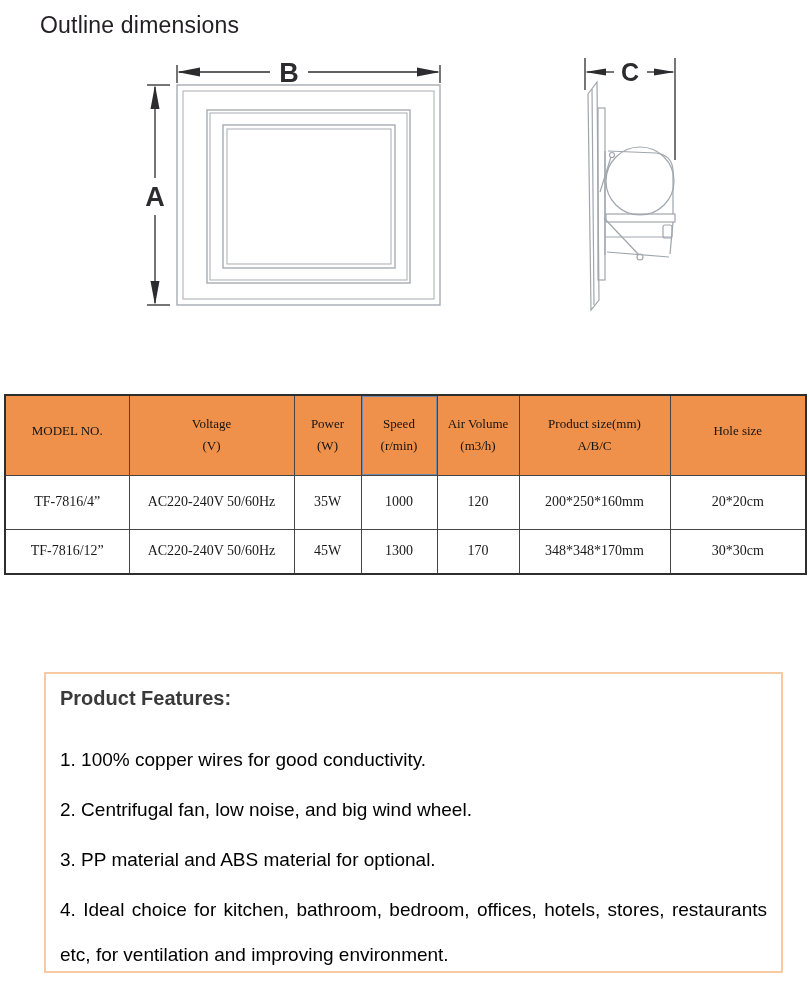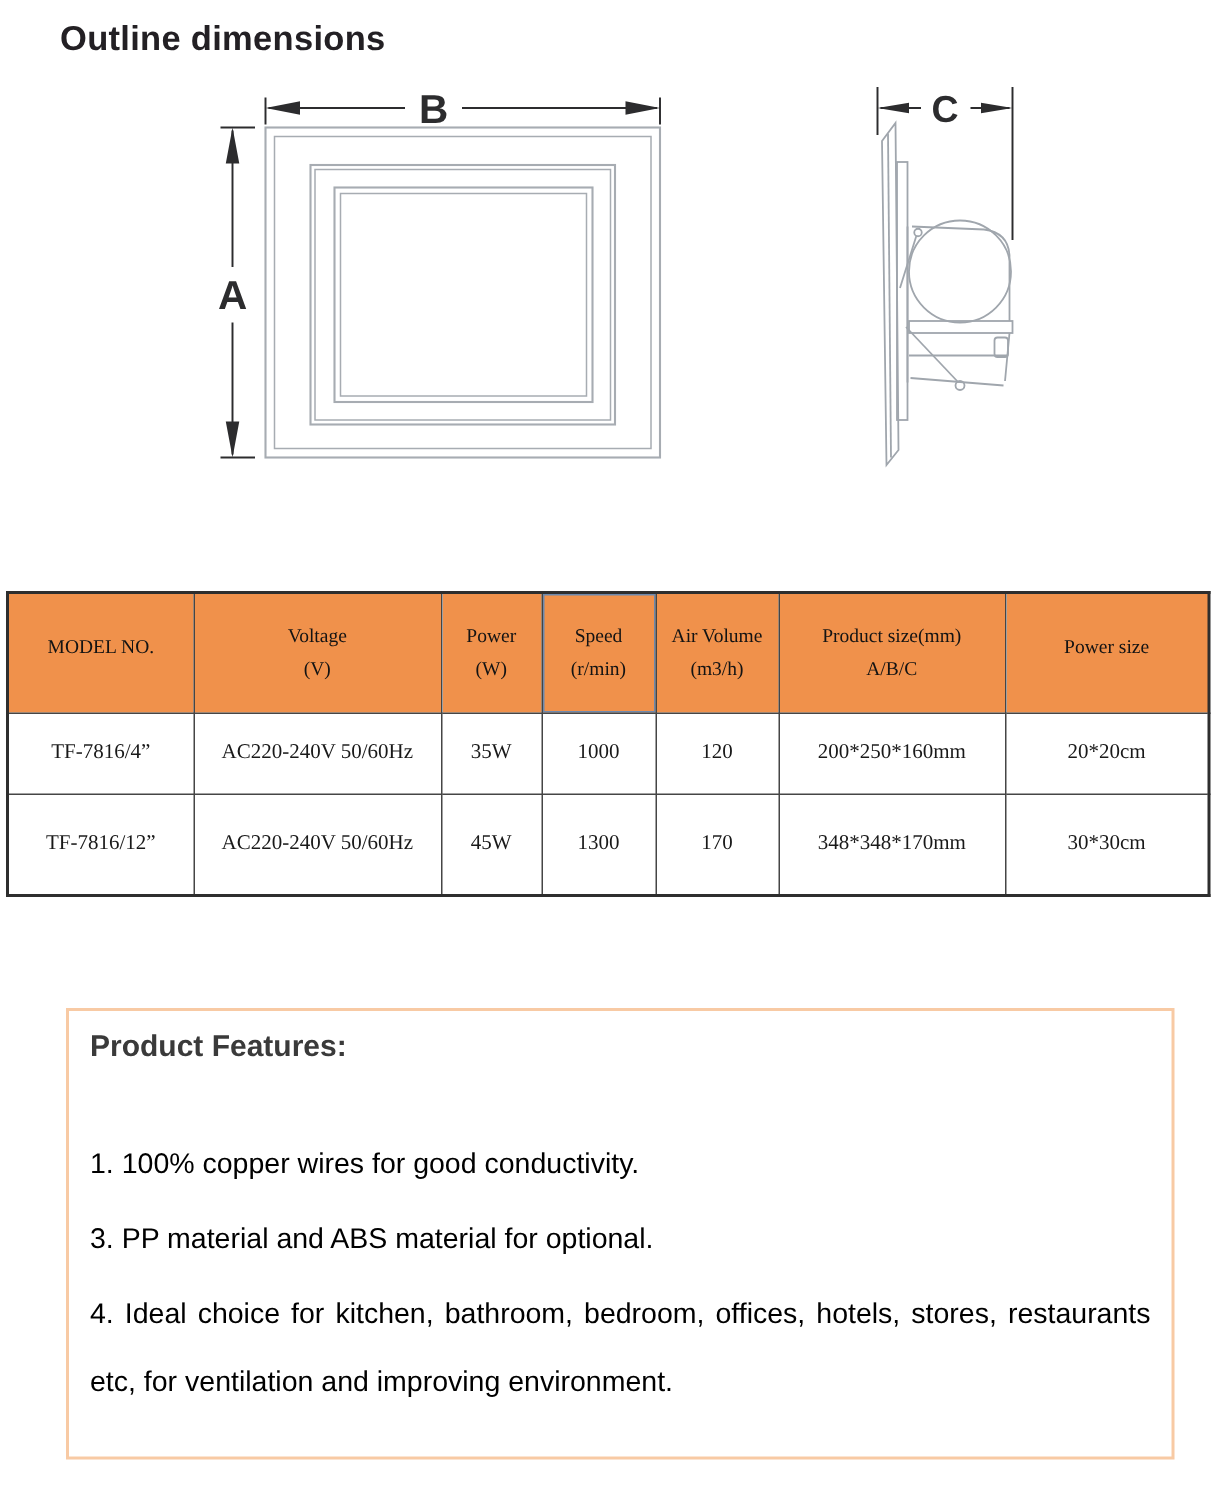--- a/index.html
+++ b/index.html
@@ -9,21 +9,21 @@
     position: relative;
     width: 809px;
     height: 999px;
     background: #ffffff;
     overflow: hidden;
   }
   .page-title {
     position: absolute;
     left: 40px; top: 12px;
     font-size: 23px;
-    font-weight: bold;
+    font-weight: normal;
     color: #232024;
     letter-spacing: 0.2px;
   }
   .front-view { position: absolute; left: 130px; top: 53px; }
   .side-view  { position: absolute; left: 558px; top: 48px; }
 
   .dim-text { font-family: "Liberation Sans", sans-serif; font-size: 27px; font-weight: 600; fill: #2c2c2e; }
   .dim-text-c { font-family: "Liberation Sans", sans-serif; font-size: 25px; font-weight: 600; fill: #2c2c2e; }
 
   .spec-table-wrap { position: absolute; left: 4px; top: 394px; width: 801px; font-family: Liberation Serif, serif; }
@@ -46,35 +46,35 @@
     font-weight: normal;
     font-size: 13px;
     color: #131313;
     line-height: 1.15;
   }
   table.spec thead th .l2 { margin-top: 7px; }
   table.spec thead th.hl { box-shadow: inset 0 0 0 1px #6d89ae; }
   table.spec tbody td { font-size: 14px; color: #191919; background: #ffffff; }
   tr.r1 { height: 54px; }
   tr.r2 { height: 58px; }
-  tr.r3 { height: 68px; border-radius: 15px; }
+  tr.r3 { height: 45px; border-radius: 15px; }
 
   .features-box {
     position: absolute;
     left: 44px; top: 672px;
     width: 739px; height: 301px;
     border: 2px solid #f8caa4;
     background: #ffffff;
     padding: 13px 14px 0 14px;
   }
   .features-title {
     font-size: 20px;
     font-weight: bold;
     color: #3a3a3a;
-    margin-bottom: 44px;
+    margin-bottom: 27px;
   }
   .feature-item {
     font-size: 19px;
     color: #000000;
     line-height: 45px;
     text-align: justify;
     margin-bottom: 5px;
   }
 </style>
 </head>
@@ -182,21 +182,21 @@
           </th>
           <th>
             <div>Air Volume</div>
             <div class="l2">(m3/h)</div>
           </th>
           <th>
             <div>Product size(mm)</div>
             <div class="l2">A/B/C</div>
           </th>
           <th>
-            <div>Power size</div>
+            <div>Hole size</div>
             <div class="l2"></div>
           </th>
         </tr>
       </thead>
       <tbody>
         <tr class="r1">
           <td>TF-7816/4”</td>
           <td>AC220-240V 50/60Hz</td>
           <td>35W</td>
           <td>1000</td>
@@ -213,17 +213,18 @@
           <td>348*348*170mm</td>
           <td>30*30cm</td>
         </tr>
       </tbody>
     </table>
   </div>
 
   <div class="features-box">
     <div class="features-title">Product Features:</div>
     <p class="feature-item">1. 100% copper wires for good conductivity.</p>
+    <p class="feature-item">2. Centrifugal fan, low noise, and big wind wheel.</p>
     <p class="feature-item">3. PP material and ABS material for optional.</p>
     <p class="feature-item">4. Ideal choice for kitchen, bathroom, bedroom, offices, hotels, stores, restaurants etc, for ventilation and improving environment.</p>
   </div>
 
 </div>
 
 </body></html>

